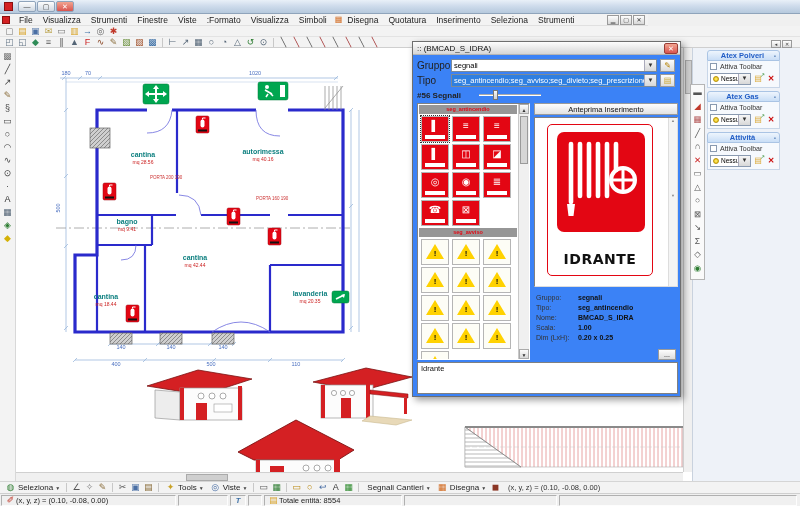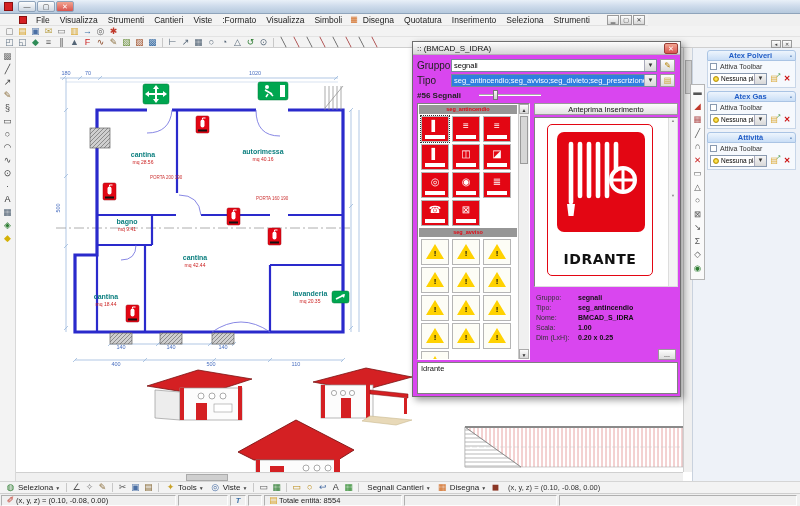--- a/index.html
+++ b/index.html
@@ -7,21 +7,21 @@
   #app{position:relative;width:800px;height:506px;background:#f0f0f0;}
 
   
   #titlebar{position:absolute;left:0;top:0;width:800px;height:14px;background:linear-gradient(#e9f0f8,#cfdcec 45%,#b6c9dd);border-bottom:1px solid #8fa4bb;display:flex;align-items:center;padding:0 2px;}
   #appicon{width:9px;height:9px;background:#d42023;border:1px solid #8b1010;margin:0 4px 0 2px;flex:none;}
   #wtitle{font-size:9px;color:#1c1c1c;white-space:nowrap;overflow:hidden;flex:1;}
   .wbtn{width:18px;height:11px;font-size:7px;line-height:10px;text-align:center;color:#444;background:linear-gradient(#fdfdfd,#cfd8e2);border:1px solid #8fa4bb;border-radius:2px;margin-left:1px;flex:none;}
   .wbtn.close{background:linear-gradient(#f2a490,#d9544f);color:#fff;}
 
   
-  #menubar{position:absolute;left:0;top:14px;width:648px;height:12px;background:#f3f3f3;border-bottom:1px solid #e0e0e0;display:flex;align-items:center;font-size:8.5px;color:#222;padding-left:19px;}
+  #menubar{position:absolute;left:0;top:14px;width:648px;height:12px;background:#f3f3f3;border-bottom:1px solid #e0e0e0;display:flex;align-items:center;font-size:8.5px;color:#222;padding-left:2px;}
   .mi{padding:0 5px;white-space:nowrap;}
   .mic{color:#d2691e;font-size:8px;margin-left:3px;}
   #menuicon{width:8px;height:8px;background:#d42023;border:1px solid #8b1010;margin-right:4px;flex:none;}
   #mdibtns{position:absolute;right:3px;top:1px;display:flex;}
   .mdib{width:12px;height:10px;border:1px solid #9a9a9a;background:linear-gradient(#fdfdfd,#d8d8d8);font-size:6px;line-height:9px;text-align:center;color:#333;margin-left:1px;}
 
   
   #toolbar1{position:absolute;left:0;top:26px;width:800px;height:11px;background:#f3f3f3;border-bottom:1px solid #e3e3e3;display:flex;align-items:center;padding-left:3px;}
   #toolbar2{position:absolute;left:0;top:37px;width:800px;height:11px;background:#f3f3f3;border-bottom:1px solid #cfcfcf;display:flex;align-items:center;padding-left:3px;}
   .ic{display:inline-block;width:13px;text-align:center;font-size:9px;line-height:11px;flex:none;}
@@ -37,21 +37,21 @@
   #vscroll{position:absolute;right:0;top:0;width:9px;height:424px;background:#f0f0f0;border-left:1px solid #d0d0d0;}
   #vthumb{position:absolute;left:1px;top:12px;width:7px;height:34px;background:#cfcfcf;border:1px solid #aaa;}
   #hscroll{position:absolute;left:0;bottom:0;width:667px;height:9px;background:#f0f0f0;border-top:1px solid #d0d0d0;}
   #hthumb{position:absolute;left:170px;top:1px;width:42px;height:7px;background:#cfcfcf;border:1px solid #aaa;}
   .rn{font-size:7px;font-weight:bold;fill:#0f8080;font-family:"Liberation Sans",sans-serif;}
   .ra{font-size:5px;fill:#cc2222;font-family:"Liberation Sans",sans-serif;}
   .dt{font-size:5.5px;fill:#4a6fc0;text-anchor:middle;font-family:"Liberation Sans",sans-serif;}
   .pt{font-size:4.5px;fill:#cc3333;font-family:"Liberation Sans",sans-serif;}
 
   
-  #dialog{position:absolute;left:412px;top:41px;width:269px;height:356px;background:#d946ef;border:1px solid #6e6e6e;box-shadow:3px 3px 7px rgba(0,0,0,.4);z-index:20;}
+  #dialog{position:absolute;left:412px;top:41px;width:269px;height:356px;background:#3b82f6;border:1px solid #6e6e6e;box-shadow:3px 3px 7px rgba(0,0,0,.4);z-index:20;}
   #dtitle{height:13px;background:linear-gradient(#fdfdfd,#d6d6d6);border-bottom:1px solid #b5b5b5;display:flex;align-items:center;padding:0 2px 0 4px;}
   #dtitletext{flex:1;font-size:8px;color:#111;}
   #dclose{width:14px;height:11px;background:linear-gradient(#f2a490,#d9544f);border:1px solid #9a3c35;border-radius:2px;color:#fff;font-size:7px;line-height:10px;text-align:center;}
   .drow{position:absolute;left:4px;display:flex;align-items:center;height:13px;}
   .dlabel{width:34px;font-size:10px;color:#222;}
   .combo{width:206px;height:13px;background:#fff;border:1px solid #7a8a99;display:flex;align-items:center;font-size:7.5px;overflow:hidden;}
   .combo .cval{flex:1;padding:0 2px;white-space:nowrap;overflow:hidden;}
   .combo .cval.hl{background:#2f7fe0;color:#fff;height:100%;line-height:11px;}
   .cmbA{width:12px;height:100%;border-left:1px solid #aab;background:linear-gradient(#f6f6f6,#d8d8d8);font-size:6px;text-align:center;line-height:11px;color:#333;flex:none;}
   .sbtn{width:15px;height:13px;margin-left:3px;border:1px solid #9a9a9a;background:linear-gradient(#fdfdfd,#dcdcdc);font-size:8px;line-height:11px;text-align:center;}
@@ -87,21 +87,21 @@
   #signtext{position:absolute;left:0;bottom:8px;width:100%;text-align:center;font-size:14px;font-weight:bold;color:#111;font-family:"DejaVu Sans",sans-serif;letter-spacing:.5px;}
   #dinfo{position:absolute;left:2px;top:190px;width:140px;}
   .irow{display:flex;font-size:7px;line-height:10px;color:#333;}
   .irow .il{width:42px;}
   .irow .iv{font-weight:bold;color:#111;}
   #morebtn{position:absolute;right:2px;top:246px;width:18px;height:11px;border:1px solid #9a9a9a;background:linear-gradient(#fdfdfd,#dcdcdc);font-size:7px;text-align:center;line-height:9px;}
   #ddesc{position:absolute;left:4px;top:320px;width:261px;height:32px;background:#fff;border:1px solid #808080;font-size:7.5px;padding:1px 3px;color:#111;}
 
   
   #rightbar{position:absolute;left:692px;top:48px;width:108px;height:433px;background:#eef2f8;border-left:1px solid #c9d2de;}
-  .panel{margin:2px 4px 3px 14px;}
+  .panel{margin:2px 20px 3px 14px;}
   .phead{height:11px;background:linear-gradient(#eef5fd,#c9def6);border:1px solid #aac4e4;border-radius:3px 3px 0 0;display:flex;align-items:center;padding:0 3px;}
   .ptitle{flex:1;font-size:7.5px;font-weight:bold;color:#215dc6;text-align:center;}
   .ppin{font-size:6px;color:#6a8fc0;}
   .pbody{background:#f6f9fd;border:1px solid #c8d6e8;border-top:none;padding:1px 2px 2px 2px;}
   .cbrow{display:flex;align-items:center;height:9px;}
   .cb{width:7px;height:7px;background:#fff;border:1px solid #8a9ab0;margin-right:3px;flex:none;}
   .cblabel{font-size:7px;color:#333;}
   .ddrow{display:flex;align-items:center;height:13px;margin-top:1px;}
   .pdd{flex:1;height:12px;background:#fff;border:1px solid #8a9ab0;display:flex;align-items:center;font-size:6.5px;overflow:hidden;}
   .bulb{width:6px;height:6px;border-radius:50%;background:radial-gradient(#fff27a,#e6b800);border:1px solid #b8930a;margin:0 2px;flex:none;}
@@ -134,21 +134,21 @@
   <div class="wbtn">—</div>
   <div class="wbtn">▢</div>
   <div class="wbtn close">✕</div>
 </div>
 
 <div id="menubar">
   <div id="menuicon"></div>
   <span class="mi">File</span>
       <span class="mi">Visualizza</span>
       <span class="mi">Strumenti</span>
-      <span class="mi">Cantieri</span>
+      <span class="mi">Finestre</span>
       <span class="mi">Viste</span>
       <span class="mi">:Formato</span>
       <span class="mi">Visualizza</span>
       <span class="mi">Simboli</span>
       <span class="mic">▦</span>
       <span class="mi">Disegna</span>
       <span class="mi">Quotatura</span>
       <span class="mi">Inserimento</span>
       <span class="mi">Seleziona</span>
       <span class="mi">Strumenti</span>

